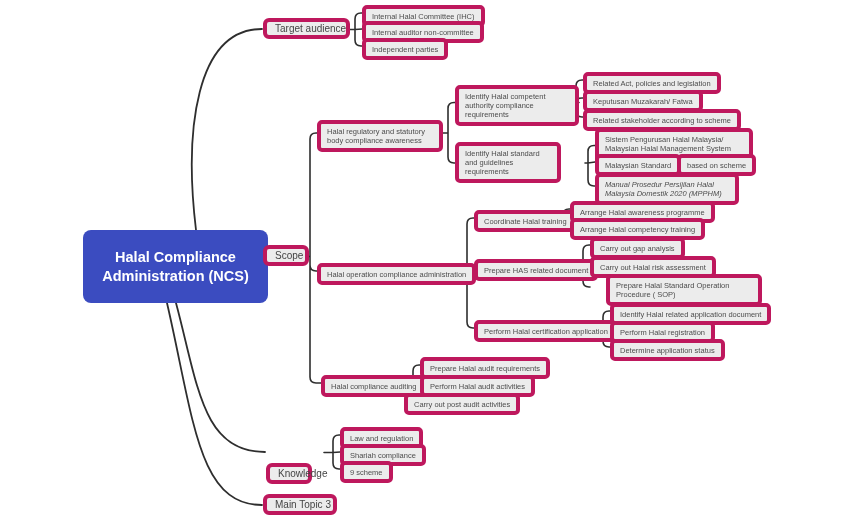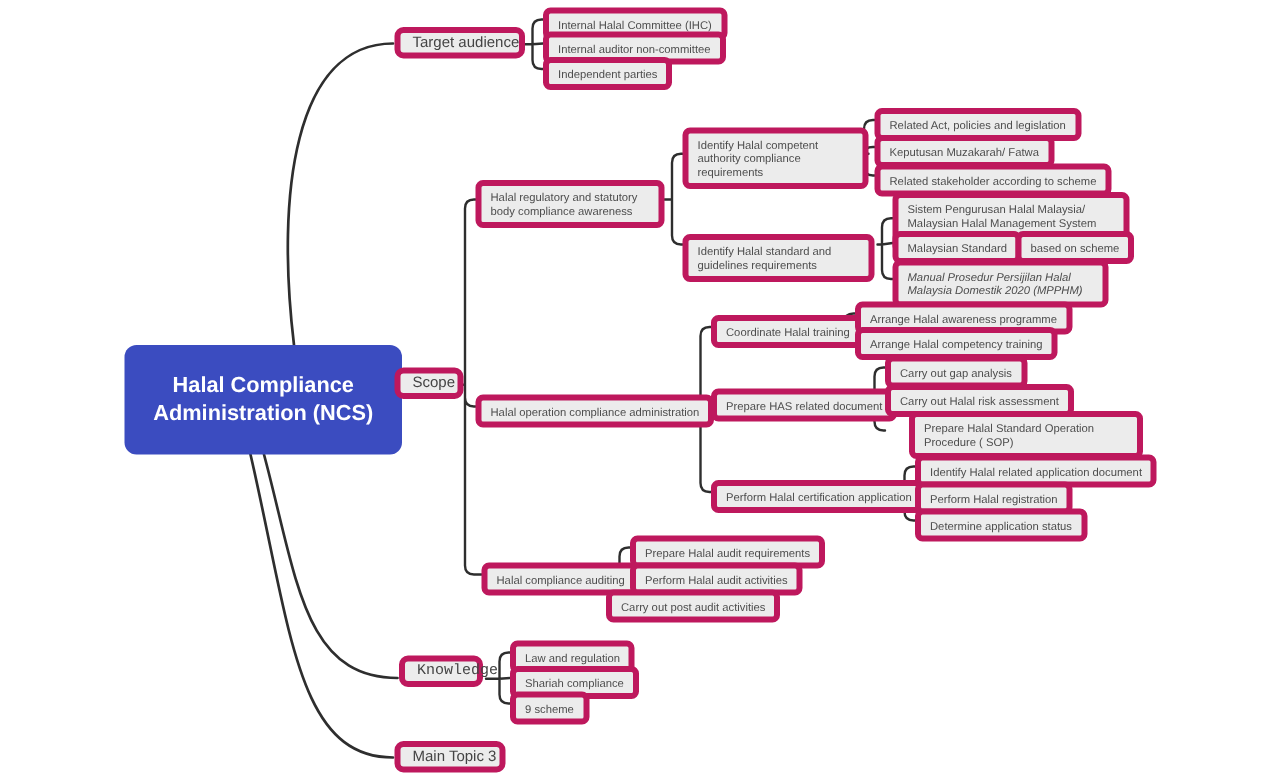--- a/index.html
+++ b/index.html
@@ -47,21 +47,21 @@
   <div id="n-a2" class="node leaf" style="left:362px;top:38px;">Independent parties</div>
 
   <div id="n-t1" class="node topic" style="left:263px;top:245px;width:46px;">Scope</div>
 
   <div id="n-s0" class="node leaf wrap" style="left:317px;top:120px;width:126px;">Halal regulatory and statutory body compliance awareness</div>
   <div id="n-s00" class="node leaf wrap" style="left:455px;top:85px;width:124px;">Identify Halal competent authority compliance requirements</div>
   <div id="n-s000" class="node leaf" style="left:583px;top:72px;">Related Act, policies and legislation</div>
   <div id="n-s001" class="node leaf" style="left:583px;top:90px;">Keputusan Muzakarah/ Fatwa</div>
   <div id="n-s002" class="node leaf" style="left:583px;top:109px;">Related stakeholder according to scheme</div>
 
-  <div id="n-s01" class="node leaf wrap" style="left:455px;top:156px;width:128px;">Identify Halal standard and guidelines requirements</div>
+  <div id="n-s01" class="node leaf wrap" style="left:455px;top:142px;width:106px;">Identify Halal standard and guidelines requirements</div>
   <div id="n-s010" class="node leaf wrap" style="left:595px;top:128px;width:158px;">Sistem Pengurusan Halal Malaysia/ Malaysian Halal Management System (MHMS)</div>
   <div id="n-s011" class="node leaf" style="left:595px;top:154px;">Malaysian Standard</div>
   <div id="n-s0110" class="node leaf" style="left:677px;top:154px;">based on scheme</div>
   <div id="n-s012" class="node leaf wrap" style="left:595px;top:173px;width:144px;font-style:italic;">Manual Prosedur Persijilan Halal Malaysia Domestik 2020 (MPPHM)</div>
 
   <div id="n-s1" class="node leaf" style="left:317px;top:263px;">Halal operation compliance administration</div>
   <div id="n-s10" class="node leaf" style="left:474px;top:210px;">Coordinate Halal training</div>
   <div id="n-s100" class="node leaf" style="left:570px;top:201px;">Arrange Halal awareness programme</div>
   <div id="n-s101" class="node leaf" style="left:570px;top:218px;">Arrange Halal competency training</div>
 
@@ -73,19 +73,19 @@
   <div id="n-s12" class="node leaf" style="left:474px;top:320px;">Perform Halal certification application</div>
   <div id="n-s120" class="node leaf" style="left:610px;top:303px;">Identify Halal related application document</div>
   <div id="n-s121" class="node leaf" style="left:610px;top:321px;">Perform Halal registration</div>
   <div id="n-s122" class="node leaf" style="left:610px;top:339px;">Determine application status</div>
 
   <div id="n-s2" class="node leaf" style="left:321px;top:375px;">Halal compliance auditing</div>
   <div id="n-s20" class="node leaf" style="left:420px;top:357px;">Prepare Halal audit requirements</div>
   <div id="n-s21" class="node leaf" style="left:420px;top:375px;">Perform Halal audit activities</div>
   <div id="n-s22" class="node leaf" style="left:404px;top:393px;">Carry out post audit activities</div>
 
-  <div id="n-t2" class="node topic" style="left:266px;top:437px;width:56px;font-family:Liberation Mono, monospace;">Knowledge</div>
+  <div id="n-t2" class="node topic" style="left:266px;top:463px;width:46px;">Knowledge</div>
   <div id="n-k0" class="node leaf" style="left:340px;top:427px;">Law and regulation</div>
   <div id="n-k1" class="node leaf" style="left:340px;top:444px;">Shariah compliance</div>
   <div id="n-k2" class="node leaf" style="left:340px;top:461px;">9 scheme</div>
 
   <div id="n-t3" class="node topic" style="left:263px;top:494px;width:74px;">Main Topic 3</div>
 </div>
 
 </body></html>

